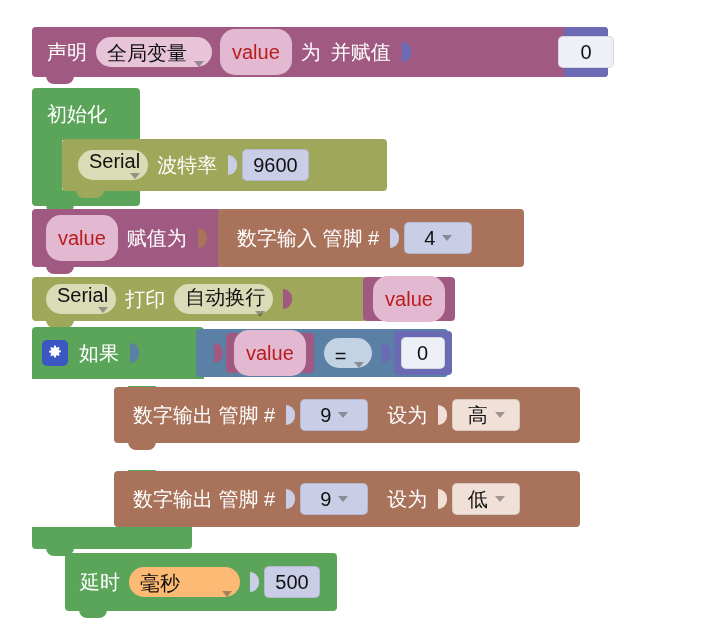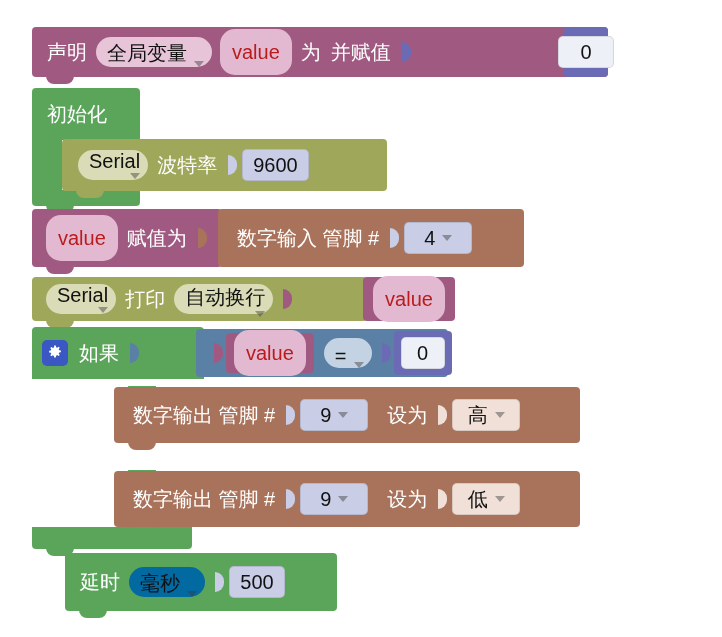--- a/index.html
+++ b/index.html
@@ -83,21 +83,21 @@
 
   
   .c-var   {background:#A05A82;}   
   .c-green {background:#5BA55B;}   
   .c-olive {background:#9FA85A;}   
   .c-brown {background:#A9735B;}   
   .c-blue  {background:#5B80A5;}   
   .c-num   {background:#6B6BB5;}   
 
   .f-olive{background:#d9dcb6;flex-direction:column;}
-  .f-green{background:#0369a1;}
+  .f-green{background:#fdba74;gap:35px;}
   .f-blue {background:#c3d3e3;}
   .f-var  {background:#e7c4d8;}
 </style>
 </head>
 <body>
 
 <div id="canvas">
 
   <div class="blk c-var" style="left:32px;top:27px;width:576px;height:50px;padding-left:10px;">
     <span class="lbl">声明</span>

